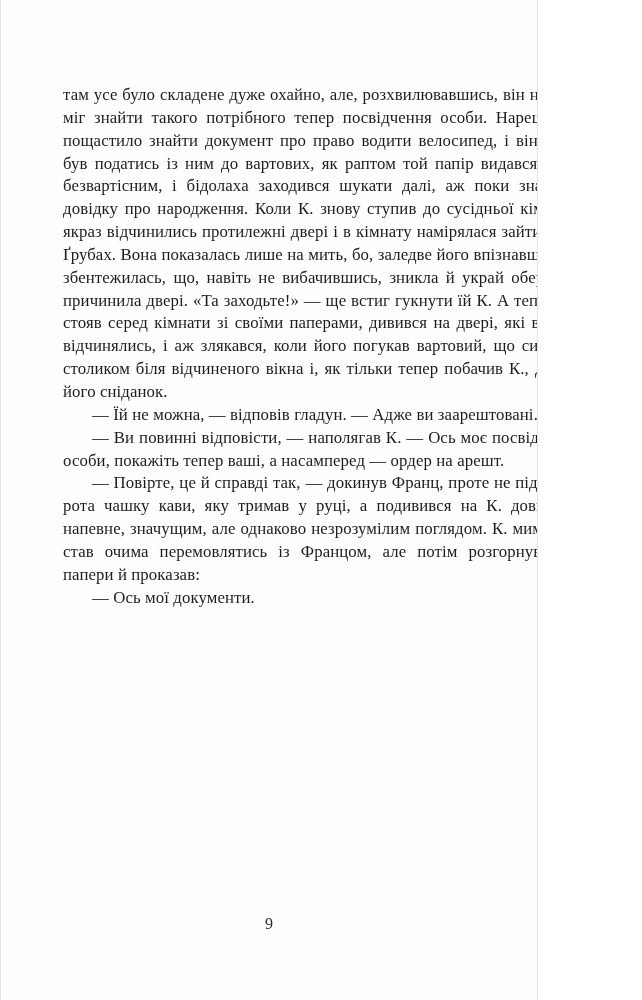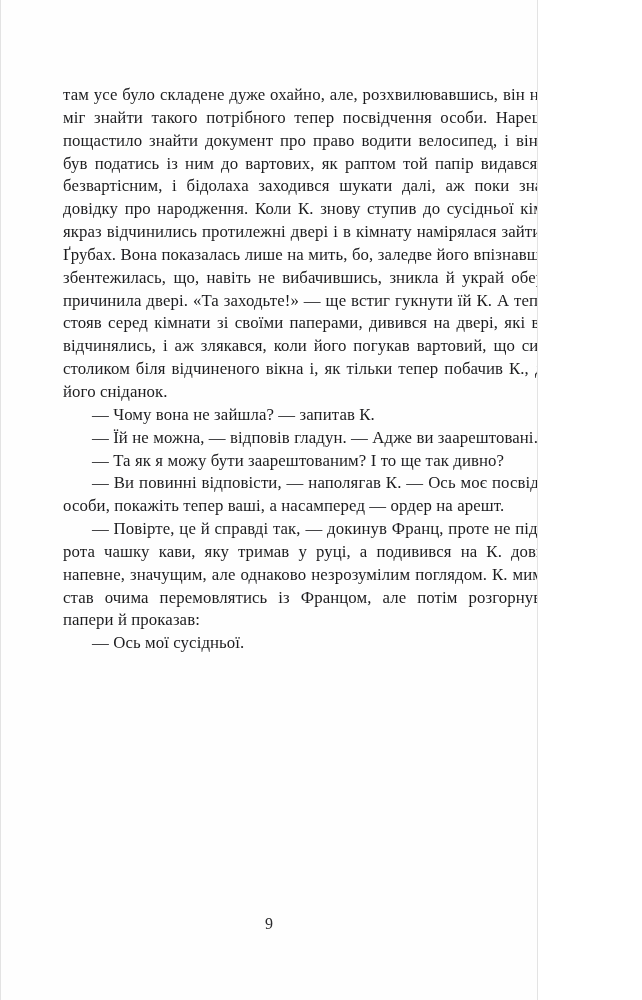--- a/index.html
+++ b/index.html
@@ -47,21 +47,19 @@
     font-size: 16px;
     color: #2a2a2c;
   }
 </style>
 </head>
 <body>
 
 <div class="book-page">
   <div class="text-block">
     <p class="para first">там усе було складене дуже охайно, але, розхвилювавшись, він ніяк не міг знайти такого потрібного тепер посвідчення особи. Нарешті К. пощастило знайти документ про право водити велосипед, і він хотів був податись із ним до вартових, як раптом той папір видався йому безвартісним, і бідолаха заходився шукати далі, аж поки знайшов довідку про народження. Коли К. знову ступив до сусідньої кімнати, якраз відчинились протилежні двері і в кімнату намірялася зайти фрау Ґрубах. Вона показалась лише на мить, бо, заледве його впізнавши, так збентежилась, що, навіть не вибачившись, зникла й украй обережно причинила двері. «Та заходьте!» — ще встиг гукнути їй К. А тепер він стояв серед кімнати зі своїми паперами, дивився на двері, які вже не відчинялись, і аж злякався, коли його погукав вартовий, що сидів за столиком біля відчиненого вікна і, як тільки тепер побачив К., доїдав його сніданок.</p>
-    <p class="para">— Чому вона не зайшла? — запитав К.</p>
     <p class="para">— Їй не можна, — відповів гладун. — Адже ви заарештовані.</p>
-    <p class="para">— Та як я можу бути заарештованим? І то ще так дивно?</p>
     <p class="para">— Ви повинні відповісти, — наполягав К. — Ось моє посвідчення особи, покажіть тепер ваші, а насамперед — ордер на арешт.</p>
     <p class="para">— Повірте, це й справді так, — докинув Франц, проте не підніс до рота чашку кави, яку тримав у руці, а подивився на К. довгим і, напевне, значущим, але однаково незрозумілим поглядом. К. мимоволі став очима перемовлятись із Францом, але потім розгорнув свої папери й проказав:</p>
-    <p class="para">— Ось мої сусідньої.</p>
+    <p class="para">— Ось мої документи.</p>
   </div>
   <div class="page-number">9</div>
 </div>
 
 </body></html>

